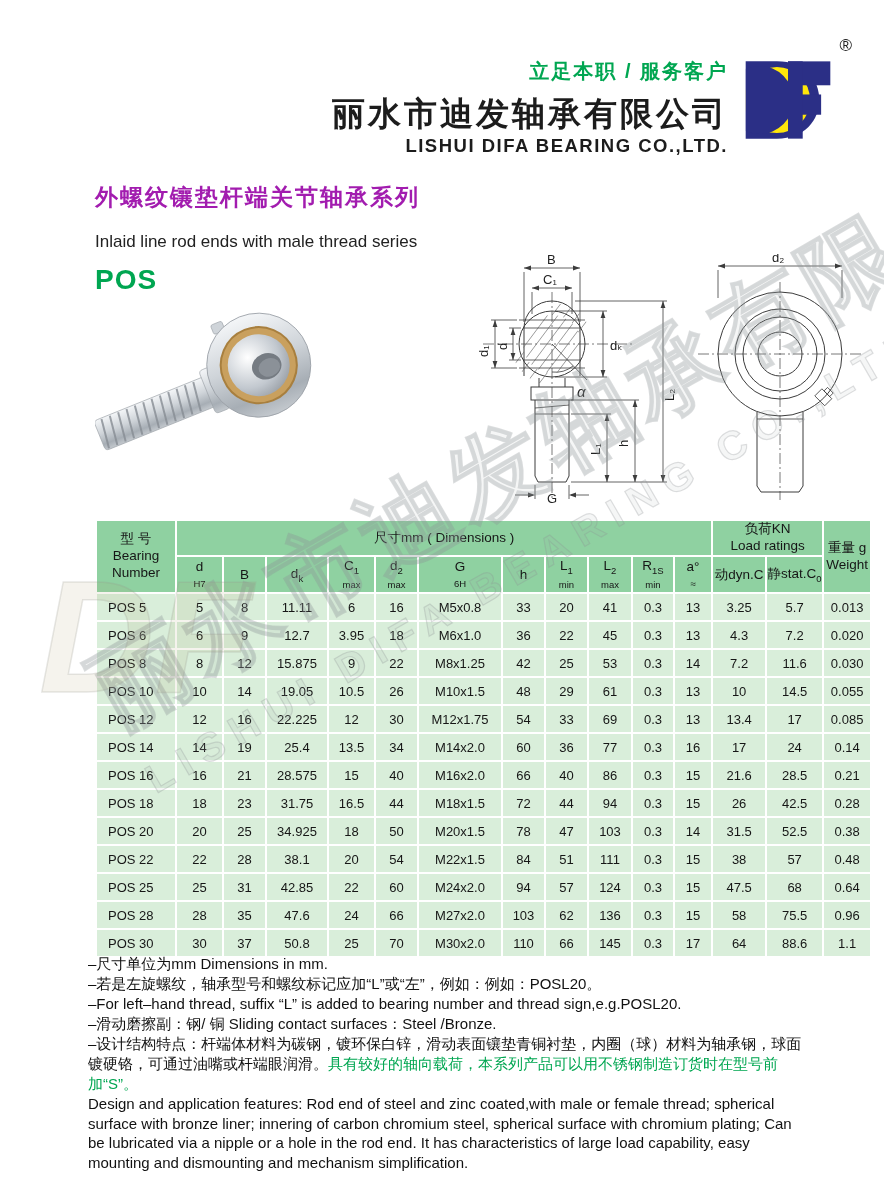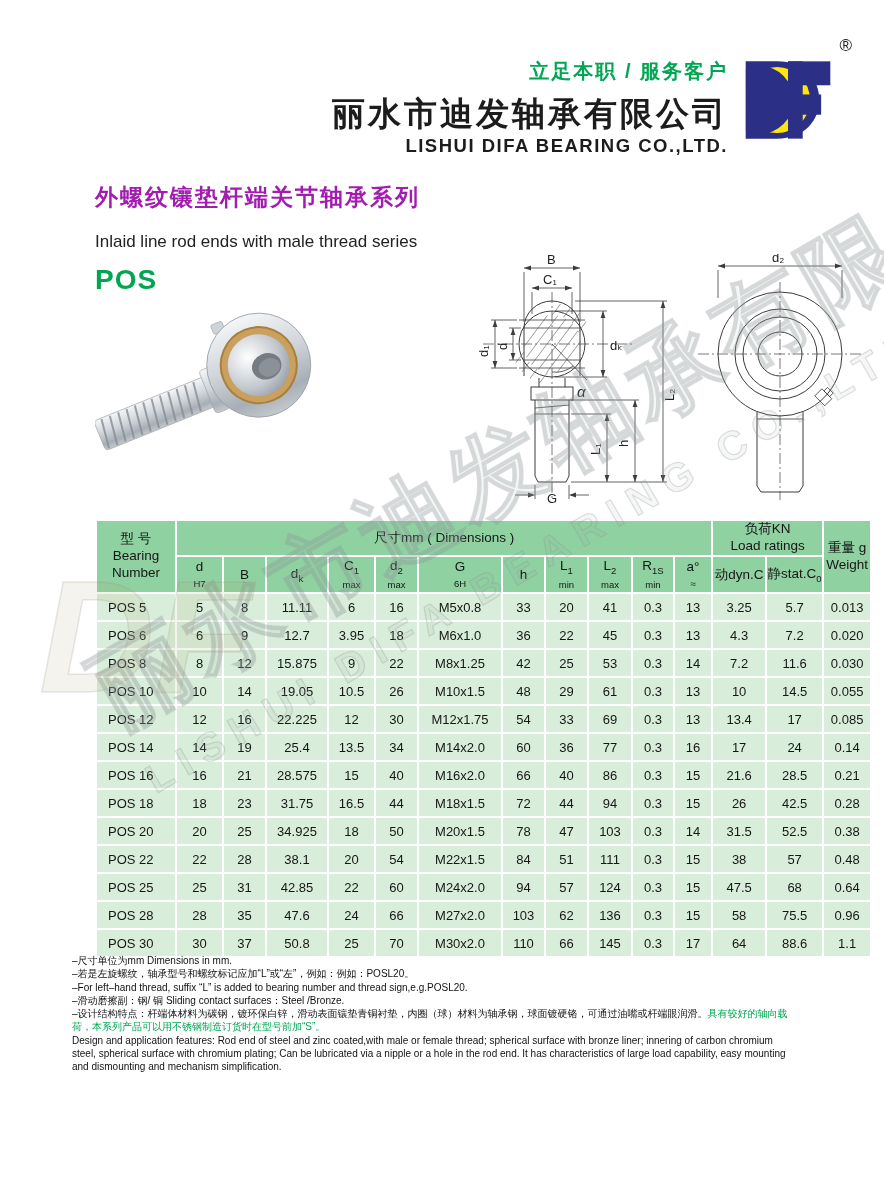--- a/index.html
+++ b/index.html
@@ -62,21 +62,21 @@
   .spec-table thead th{background:var(--table-header-bg);font-size:13.5px;line-height:1.2;}
   .spec-table thead .top-row th{height:36px;}
   .spec-table thead .sub-th{height:34px;font-size:13.5px;padding-top:1px;}
   .spec-table thead small{font-size:9.5px;display:inline;}
   .spec-table thead sub{font-size:9.5px;}
   .spec-table td{background:var(--table-row-bg);font-size:13px;height:28px;}
   .spec-table td.model{text-align:left;padding-left:11px;}
   .th-lines{display:block;line-height:1.25;}
 
   
-  .notes{position:absolute;left:72px;top:954px;width:716px;z-index:5;font-size:10px;line-height:1.33;color:#111;}
+  .notes{position:absolute;left:88px;top:954px;width:716px;z-index:5;font-size:15px;line-height:1.33;color:#111;}
   .notes p{margin:0;}
   .note-green{color:var(--accent-green);}
 </style>
 </head>
 <body>
 <div class="page">
 
   <div class="watermark">
     <div class="wm-cn">丽水市迪发轴承有限公司</div>
     <div class="wm-en">LISHUI DIFA BEARING CO.,LTD.</div>

